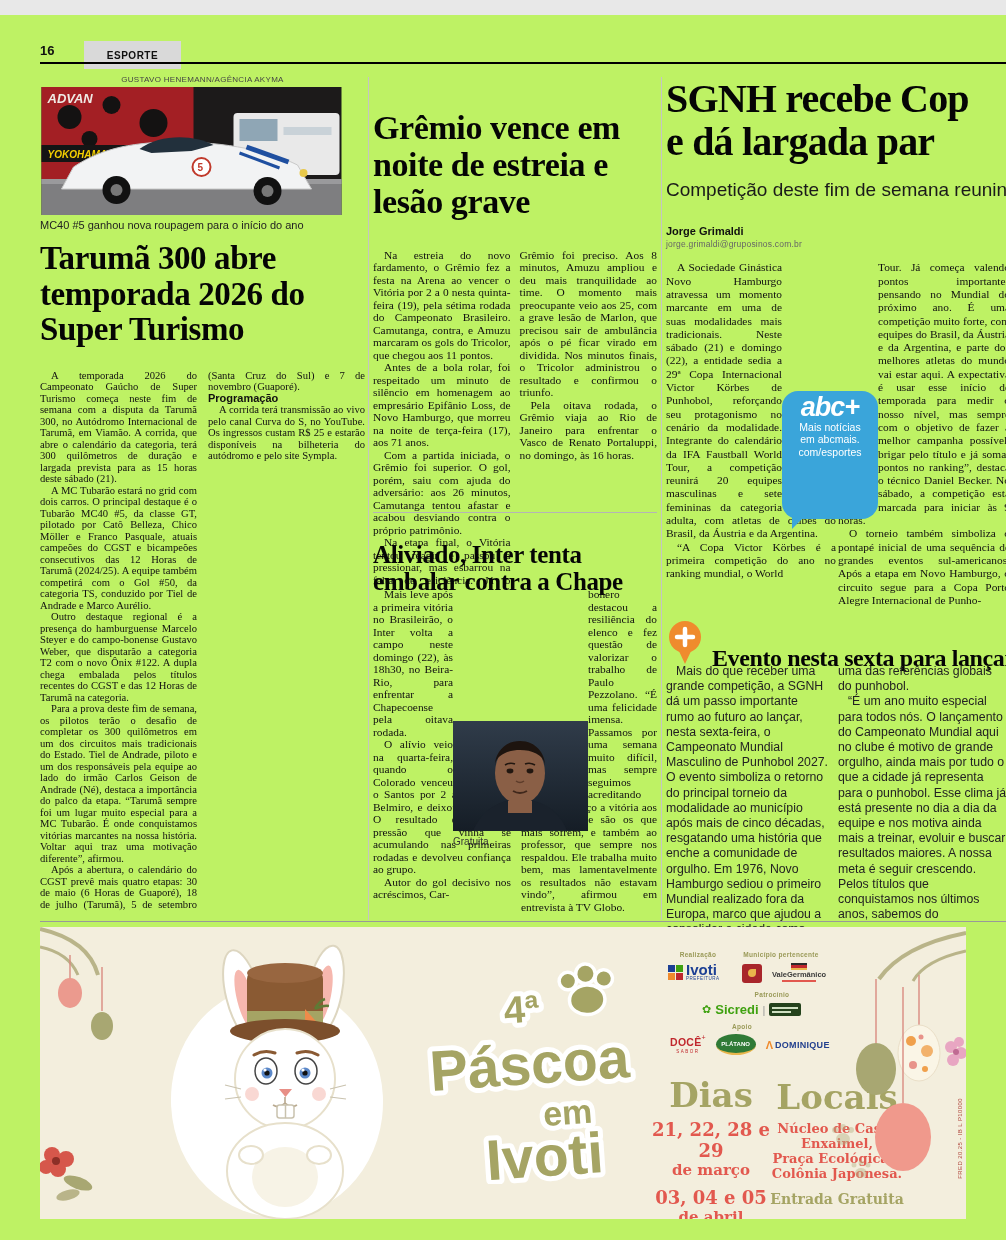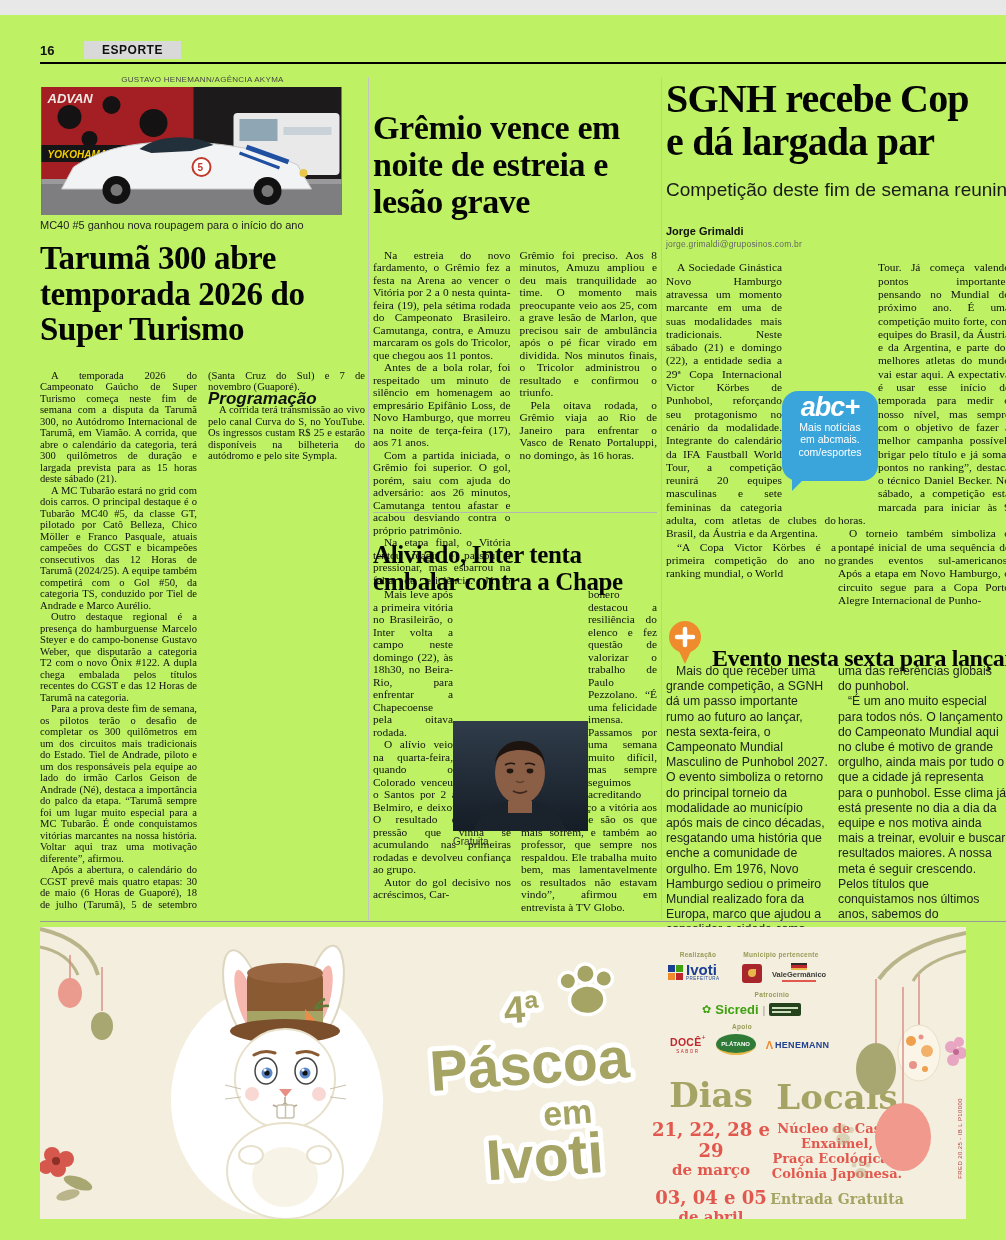--- a/index.html
+++ b/index.html
@@ -1,41 +1,41 @@
 <!DOCTYPE html>
 <html lang="pt-BR"><head>
 <meta charset="utf-8">
 <style>
   html,body{margin:0;padding:0;background:#e8e8e8;}
   .page{position:relative;width:1006px;height:1240px;background:#bef264;overflow:hidden;
         font-family:"Liberation Serif",serif;color:#101010;margin:15px auto;}
   
   .hdr{position:absolute;top:27px;left:40px;right:0;height:18px;font-family:"Liberation Sans",sans-serif;}
   .hdr-num{position:absolute;left:0;top:1px;font-size:13px;font-weight:bold;}
-  .hdr-box{position:absolute;left:44px;top:-1px;width:97px;height:18px;background:#d9d9d9;
-           display:flex;align-items:center;justify-content:center;font-size:12px;font-weight:bold;letter-spacing:.5px;text-align:right;}
+  .hdr-box{position:absolute;left:44px;top:-1px;width:97px;height:28px;background:#d9d9d9;
+           display:flex;align-items:center;justify-content:center;font-size:10px;font-weight:bold;letter-spacing:.5px;text-align:right;}
   .hdr-info{position:absolute;left:152px;top:2px;font-size:11.5px;white-space:nowrap;}
   .hdr-info b{font-weight:bold;}
   .hdr-rule{position:absolute;top:47px;left:40px;width:966px;height:2px;background:#000;}
   
   .vrule{position:absolute;width:1px;background:#c4c4c4;}
   .hrule{position:absolute;height:1px;background:#b5b5b5;}
   
   .serifbody p{margin:0;text-align:justify;text-indent:11px;}
   .serifbody p.noind{text-indent:0;}
   .headline{font-family:"Liberation Serif",serif;font-weight:bold;letter-spacing:-.4px;line-height:1.08;color:#050505;}
   
   .taruma{position:absolute;left:40px;top:60px;width:325px;}
   .credit{font-family:"Liberation Sans",sans-serif;font-size:8px;color:#444;text-align:center;letter-spacing:.3px;}
   .photo{display:block;margin-top:3px;}
   .caption{font-family:"Liberation Sans",sans-serif;font-size:11px;color:#222;margin-top:4px;}
   .taruma .headline{font-size:33px;margin-top:10px;}
   .taruma-body{margin-top:10px;height:552px;column-count:2;column-gap:11px;column-fill:auto;
                font-size:10.6px;line-height:11.5px;}
-  .subhead-sans{font-family:"Liberation Sans",sans-serif;font-weight:bold;font-size:17px;margin:7px 0 2px 0;text-indent:0 !important;text-align:left !important;font-style:italic;}
+  .subhead-sans{font-family:"Liberation Sans",sans-serif;font-weight:bold;font-size:11px;margin:7px 0 2px 0;text-indent:0 !important;text-align:left !important;}
   
   .gremio{position:absolute;left:373px;top:67px;width:284px;}
   .gremio .headline{font-size:34px;}
   .gremio-body{margin-top:12px;height:348px;column-count:2;column-gap:9px;column-fill:auto;
                font-size:11.4px;line-height:12.5px;}
   
   .inter{position:absolute;left:373px;top:505px;width:284px;height:400px;}
   .inter .headline{font-size:25px;}
   .inter-cols{position:absolute;top:68px;left:0;right:0;font-size:11.4px;line-height:12.5px;}
   .icol1{position:absolute;left:0;top:0;width:138px;}
@@ -48,21 +48,21 @@
   .sgnh{position:absolute;left:666px;top:62px;width:345px;}
   .sgnh .headline{font-size:40px;white-space:nowrap;letter-spacing:-.8px;}
   .sgnh-sub{font-family:"Liberation Sans",sans-serif;font-size:19px;color:#1a1a1a;margin-top:16px;white-space:nowrap;}
   .byline{font-family:"Liberation Sans",sans-serif;font-weight:bold;font-size:11px;margin-top:24px;}
   .bymail{font-family:"Liberation Sans",sans-serif;font-size:8.5px;color:#666;margin-top:2px;letter-spacing:.2px;}
   .sgnh-cols{position:relative;margin-top:12px;font-size:11.4px;line-height:13.3px;height:320px;}
   .scol1{position:absolute;left:0;top:0;width:170px;}
   .scol2{position:absolute;left:172px;top:0;width:172px;}
   .sspace-r{float:right;width:54px;height:118px;margin-top:130px;}
   .sspace-l{float:left;width:40px;height:118px;margin-top:130px;}
-  .badge{position:absolute;left:116px;top:130px;width:96px;height:90px;background:#3aa5da;border-radius:16px;
+  .badge{position:absolute;left:116px;top:130px;width:96px;height:128px;background:#3aa5da;border-radius:16px;
          color:#fff;font-family:"Liberation Sans",sans-serif;text-align:center;}
   .badge:after{content:"";position:absolute;left:10px;bottom:-10px;border:8px solid transparent;border-top-color:#3aa5da;border-left-color:#3aa5da;}
   .badge-logo{font-size:27px;font-weight:bold;font-style:italic;letter-spacing:-1px;padding-top:10px;}
   .badge-txt{font-size:10.5px;line-height:12.5px;margin-top:6px;}
   
   .evento{position:absolute;left:666px;top:605px;width:345px;}
   .evento .headline{font-size:24px;white-space:nowrap;position:absolute;left:46px;top:6px;}
   .pin{position:absolute;left:0;top:0;}
   .evento-cols{position:absolute;top:44px;left:0;width:345px;font-family:"Liberation Sans",sans-serif;
                font-size:12.3px;line-height:15.2px;color:#222;}
@@ -381,21 +381,21 @@
     </div>
     <div class="ad-abs sp-label" style="left:662px;top:96px;width:80px;">Apoio</div>
     <div class="ad-abs" style="left:630px;top:106px;display:flex;gap:10px;align-items:center;">
       <span class="doce">
         <div><span class="doce-name">DOCÊ</span><span class="doce-plus">+</span></div>
         <div class="doce-sub">SABOR</div>
       </span>
       <span class="platano">PLÁTANO</span>
       <span class="dominique">
         <span class="dom-icon">Λ</span>
-        <span class="dom-name">HENEMANN</span>
+        <span class="dom-name">DOMINIQUE</span>
       </span>
     </div>
 
     <div class="ad-abs dias" style="left:606px;top:148px;width:130px;">
       <div class="dl-title">Dias</div>
       <div class="dl-coral dl-l1">21, 22, 28 e 29</div>
       <div class="dl-coral dl-l2">de março</div>
       <div class="dl-coral dl-l1" style="margin-top:8px;">03, 04 e 05</div>
       <div class="dl-coral dl-l2">de abril</div>
 

